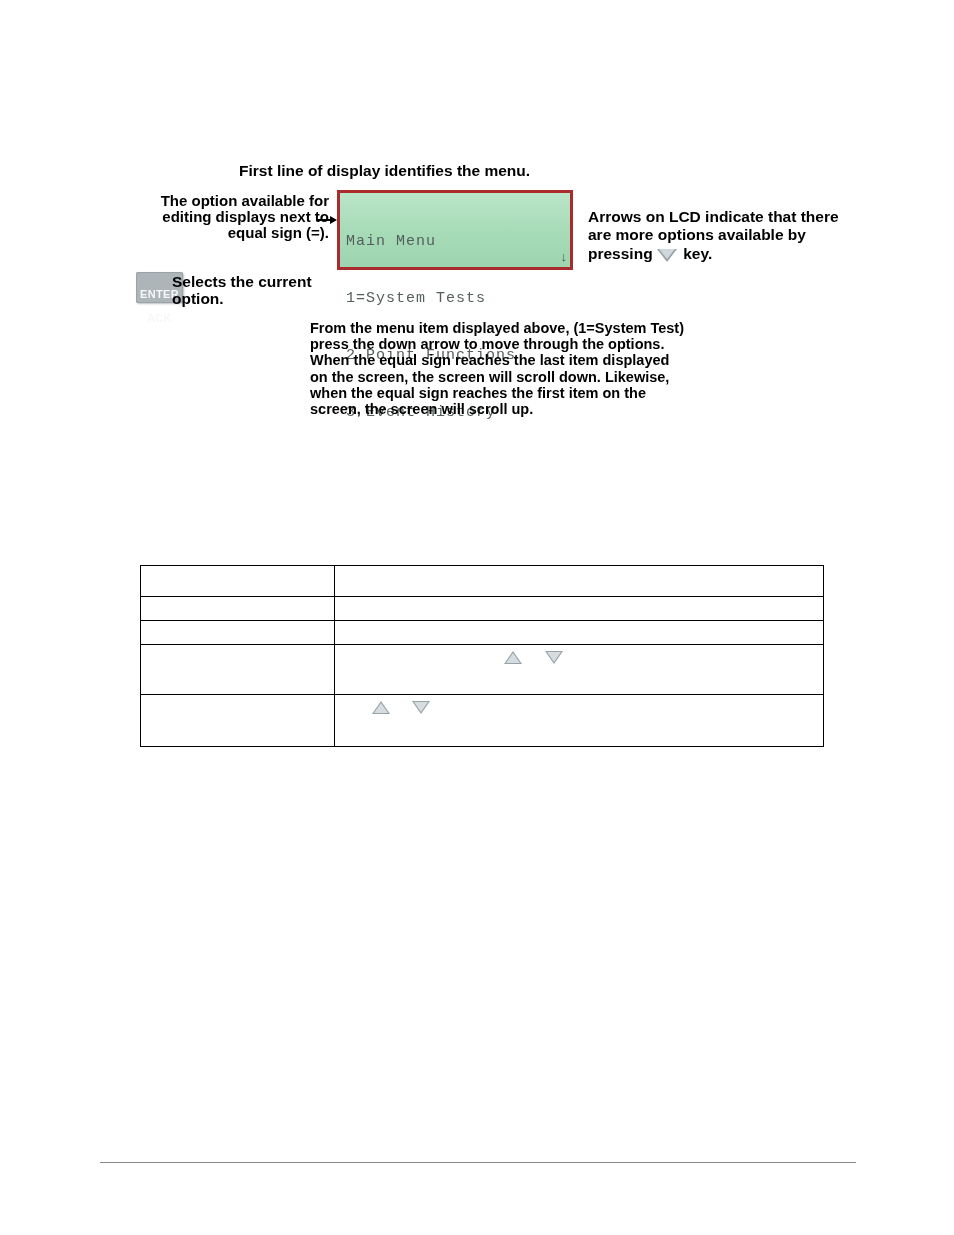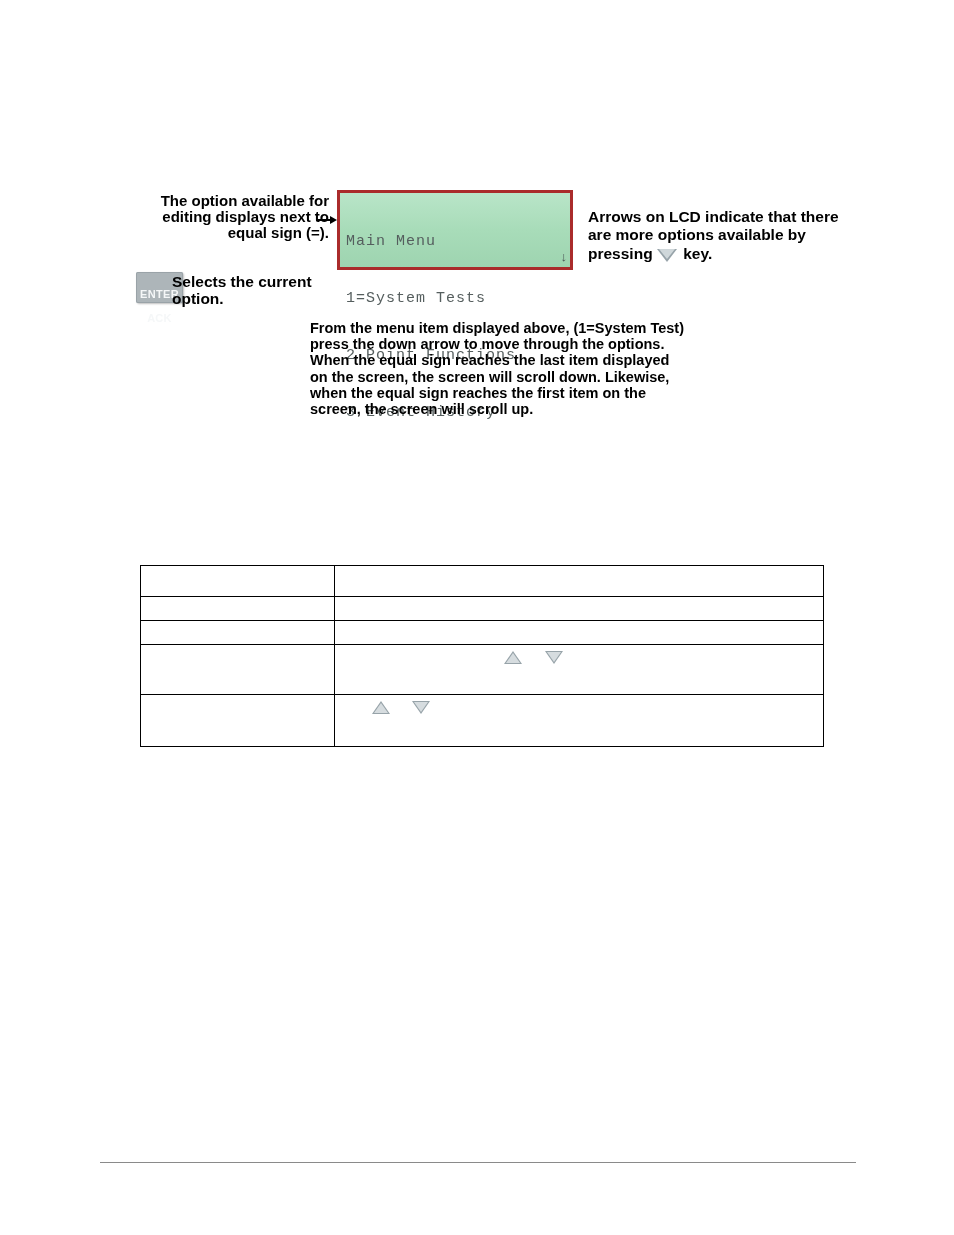--- a/index.html
+++ b/index.html
@@ -117,20 +117,21 @@
   .rightpos { position:absolute; }
 
   
   .ghost { color: #ffffff; }
 
 </style>
 </head>
 <body>
 <div class="page">
 
+  <div class="abs hdr-cap">First line of display identifies the menu.</div>
 
   <div class="abs left-ann">The option available for editing displays next to equal sign (=).</div>
   <div class="abs arrow1">
     <div class="arrow1-line"></div>
       <div class="arrow1-head"></div>
   </div>
 
   <div class="abs lcd">
     <span class="row">Main Menu</span>
     <span class="row">1=System Tests</span>

